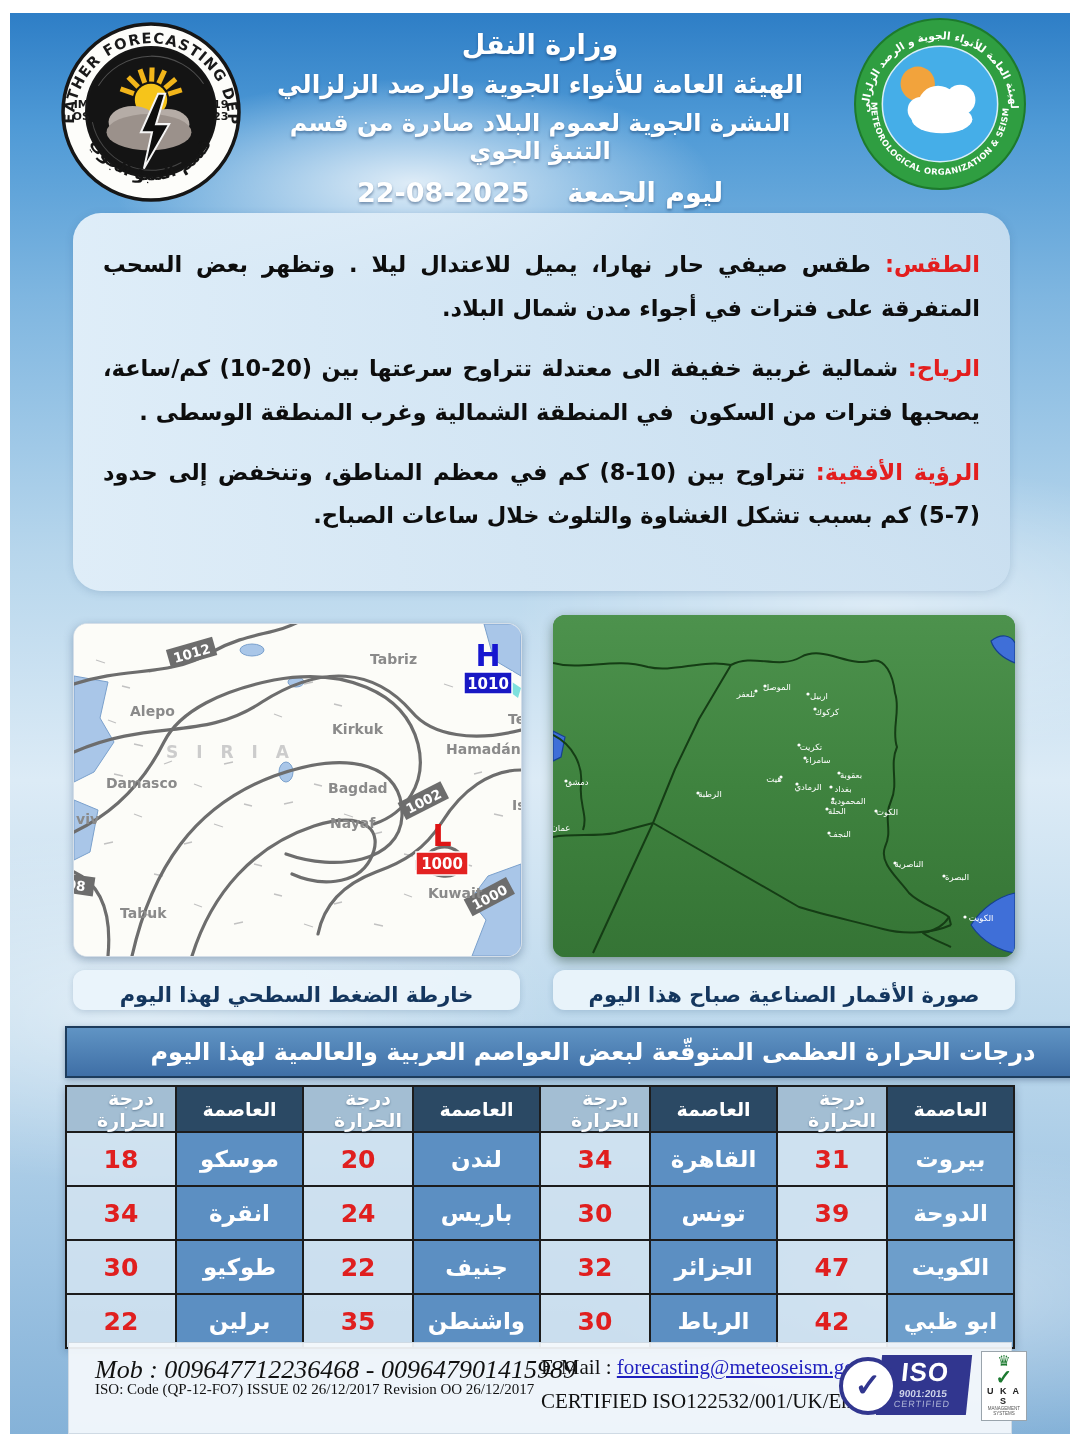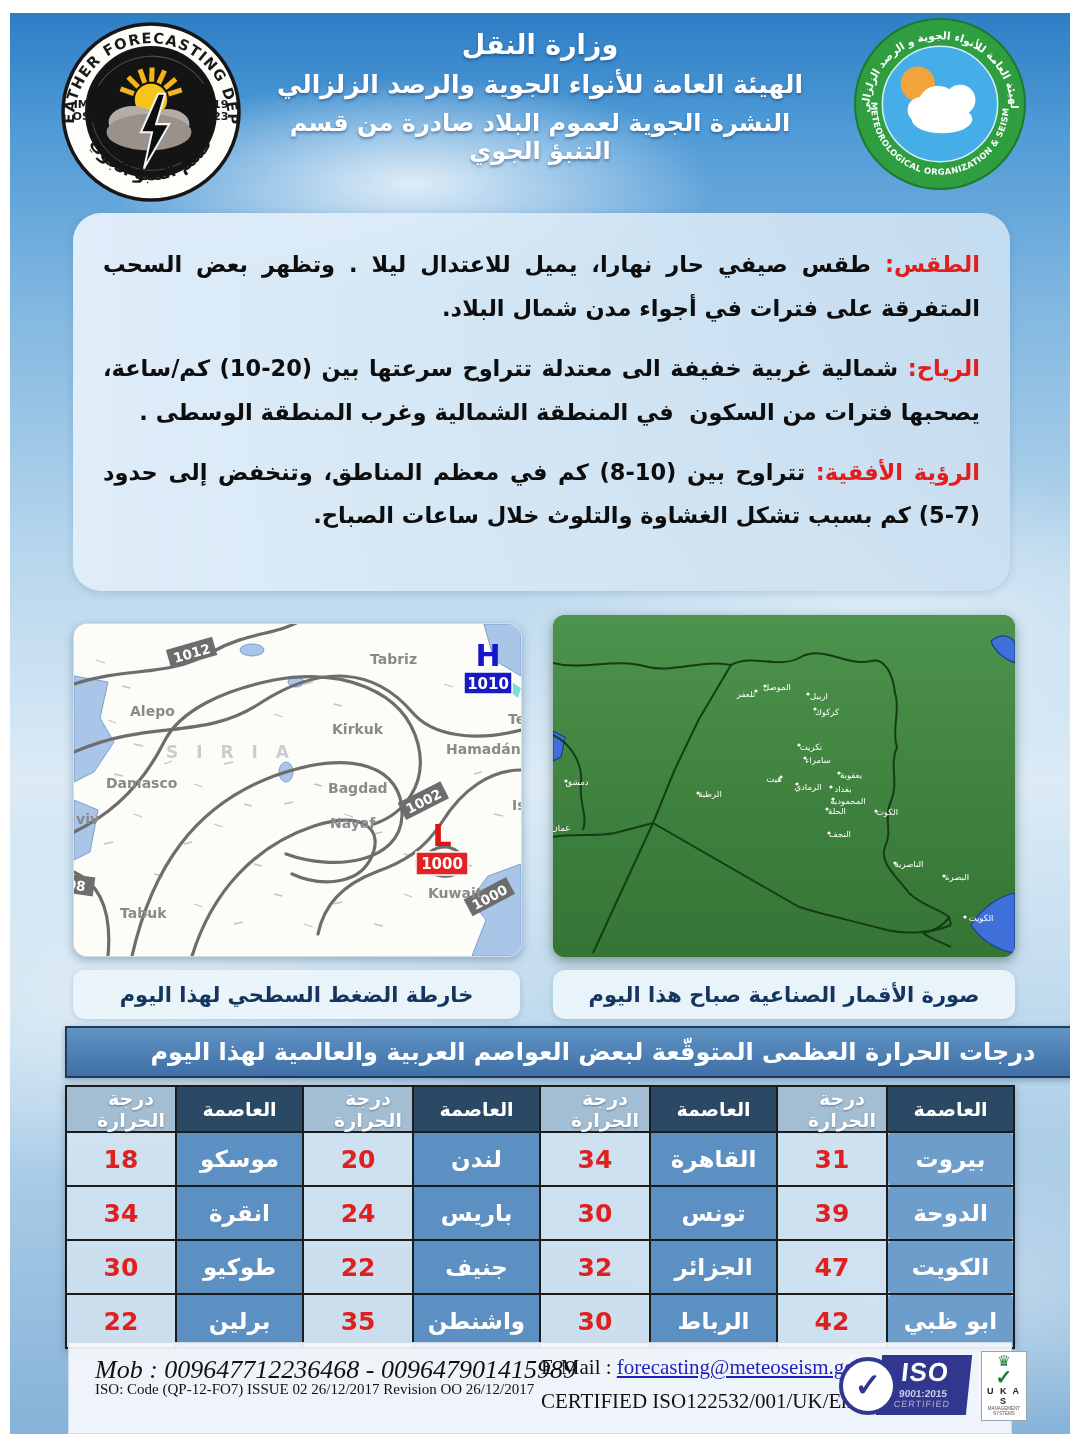--- a/index.html
+++ b/index.html
@@ -28,39 +28,39 @@
     box-shadow:0 2px 8px rgba(40,80,120,.18);
     direction:rtl;padding:30px 30px 0 30px;box-sizing:border-box;}
   .forecast p{margin:0 0 16px;font-size:22.5px;font-weight:bold;color:#0d0d0d;line-height:1.95;text-align:justify;}
   .lead{color:#e31e1e;}
   
   .map-box{position:absolute;overflow:hidden;background:#fbfbf7;}
   .map-press{left:63px;top:610px;width:447px;height:332px;border-radius:14px;
     box-shadow:0 3px 10px rgba(30,60,100,.35);border:1px solid #d4dee8;}
   .map-sat{left:543px;top:602px;width:462px;height:342px;border-radius:12px;
     box-shadow:0 4px 12px rgba(20,50,30,.45);background:#3f7f3f;}
-  .caption{position:absolute;height:49px;border-radius:12px;background:rgba(235,244,251,.93);
+  .caption{position:absolute;height:40px;border-radius:12px;background:rgba(235,244,251,.93);
     box-shadow:0 2px 6px rgba(40,80,120,.20);
     color:#14365e;font-weight:bold;font-size:21px;line-height:50px;text-align:center;direction:rtl;}
   .cap-left{left:63px;top:957px;width:447px;}
   .cap-right{left:543px;top:957px;width:462px;}
   
   .banner{position:absolute;left:55px;top:1013px;width:1056px;height:52px;box-sizing:border-box;
     background:linear-gradient(180deg,#6094c4,#3f6fa6);border:2px solid #1d3c5c;
     color:#ffffff;font-weight:bold;font-size:24px;text-align:center;line-height:48px;direction:rtl;
     box-shadow:0 2px 6px rgba(20,50,90,.35);}
   .temps{position:absolute;left:55px;top:1072px;width:950px;border-collapse:collapse;direction:rtl;
     box-shadow:0 2px 8px rgba(20,50,90,.30);}
   .temps td{border:2px solid #1c1c1c;text-align:center;font-weight:bold;padding:0;}
   .temps .hrow td{height:40px;font-size:19px;color:#ffffff;}
   .temps .hcap{background:#2b4964;width:13.4%;}
   .temps .htmp{background:#a3bed3;width:11.6%;text-shadow:0 1px 2px rgba(30,60,90,.5);padding-left:20px;}
   .temps .drow td{height:52px;}
   .temps .cap{background:#5c8fc2;color:#ffffff;font-size:23px;}
-  .temps .drow td:first-child{background:#6d9ecb;border-radius:7px;}
+  .temps .drow td:first-child{background:#6d9ecb;}
   .temps .tmp{background:rgba(212,228,241,.85);color:#e01f1f;font-size:25px;}
   
   .footer{position:absolute;left:58px;top:1329px;width:944px;height:92px;
     background:rgba(245,249,252,.93);border:1px solid #cfdae4;box-sizing:border-box;
     font-family:"Liberation Serif",serif;color:#111;}
   .f-mob{position:absolute;left:26px;top:12px;font-size:26px;font-style:italic;}
   .f-email{position:absolute;left:472px;top:12px;font-size:21px;}
   .f-email a{color:#1f1fbf;}
   .f-iso{position:absolute;left:26px;top:38px;font-size:15px;}
   .f-cert{position:absolute;left:472px;top:46px;font-size:21px;}
@@ -121,20 +121,21 @@
       <text x="21" y="98" font-size="11" font-weight="bold" fill="#191919" text-anchor="middle">OS</text>
       <text x="159" y="86" font-size="11" font-weight="bold" fill="#191919" text-anchor="middle">19</text>
       <text x="159" y="98" font-size="11" font-weight="bold" fill="#191919" text-anchor="middle">23</text>
     </svg>
   </div>
 
   <div class="hdr-text">
     <div class="l1">وزارة النقل</div>
     <div class="l2">الهيئة العامة للأنواء الجوية والرصد الزلزالي</div>
     <div class="l3">النشرة الجوية لعموم البلاد صادرة من قسم التنبؤ الجوي</div>
+    <div class="l4">ليوم الجمعة &nbsp;&nbsp; 2025-08-22</div>
   </div>
 
   <div class="logo logo-right">
     <svg viewBox="0 0 172 172" width="174" height="174">
       <defs>
         <path id="rlTop" d="M 16,92 A 70,70 0 0 1 156,92"></path>
         <path id="rlBot" d="M 18,88 A 68,68 0 0 0 154,88"></path>
       </defs>
       <circle cx="86" cy="86" r="84" fill="#2f9e41" stroke="#1d7a2c" stroke-width="2"></circle>
       <circle cx="86" cy="86" r="57" fill="#45aee8" stroke="#d8eefa" stroke-width="1.5"></circle>

